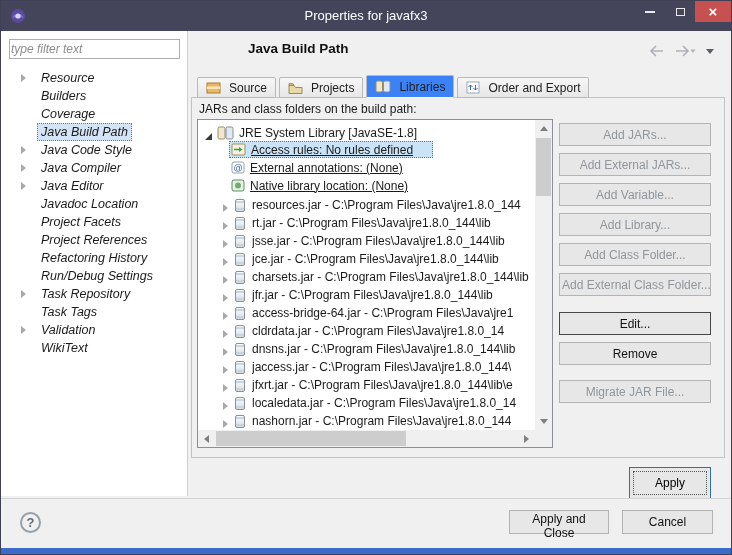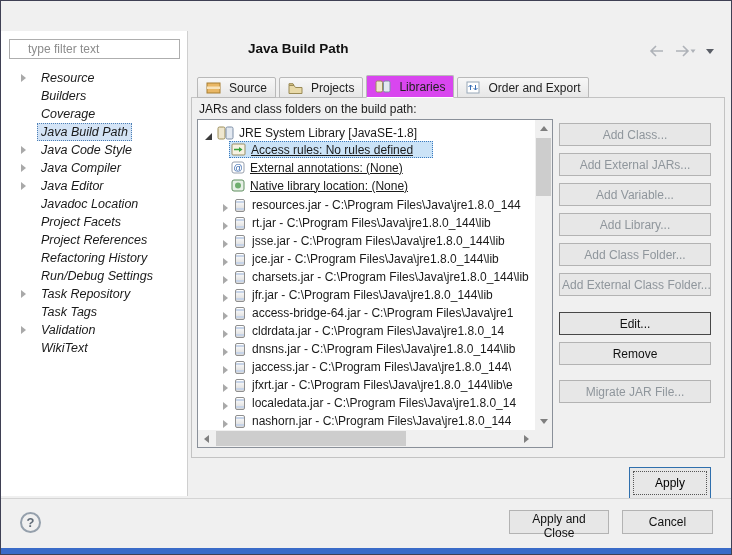--- a/index.html
+++ b/index.html
@@ -13,36 +13,36 @@
   .titlebar-title { position:absolute; left:0; right:0; top:0; height:30px; line-height:30px; text-align:center; color:#fff; font-size:13px; }
   .app-icon { position:absolute; left:9px; top:7px; width:16px; height:16px; }
   .caption-buttons { position:absolute; top:0; right:0; display:flex; height:21px; }
   .cap-btn { width:30px; height:21px; display:flex; align-items:center; justify-content:center; }
   .cap-close { width:36px; background:#c75050; }
   .glyph-min { width:10px; height:2px; background:#e9e9ec; }
   .glyph-max { width:9px; height:8px; border:1px solid #e9e9ec; }
   .glyph-close { color:#fff; font-size:15px; line-height:15px; font-weight:bold; }
   
   .sidebar { position:absolute; left:0; top:30px; width:187px; bottom:58px; background:#fff; border-right:1px solid #cfcfcf; }
-  .filter-input { position:absolute; left:8px; top:8px; width:171px; height:20px; border:1px solid #aeaeae; background:#fff; font-size:12px; padding:0 18px; font-family:"Liberation Sans", sans-serif; color:#333; }
+  .filter-input { position:absolute; left:8px; top:8px; width:171px; height:20px; border:1px solid #aeaeae; background:#fff; font-size:12px; padding:0 1px; font-family:"Liberation Sans", sans-serif; color:#333;font-style:italic; }
   .filter-input::placeholder { color:#8c8c8c; }
   .side-tree { position:absolute; left:8px; top:38px; right:2px; }
   .side-item { position:relative; height:18px; display:flex; align-items:center; padding-left:28px; font-size:12.5px; white-space:nowrap; cursor:default; }
   .side-item .tw { position:absolute; left:12px; top:5px; }
   .sl { padding:1px 3px; border:1px dotted transparent;font-style:italic; }
   .sl.selected { background:#d4e4f6; border:1px dotted #4d7fb5; }
   .tw-c { width:0; height:0; border-top:4px solid transparent; border-bottom:4px solid transparent; border-left:5px solid #a9a9a9; }
   .tw-e { width:0; height:0; border-left:7px solid transparent; border-bottom:7px solid #3c3c3c; }
   
   .main-title { position:absolute; left:247px; top:40px; font-size:13.5px; font-weight:bold; color:#111; }
   .nav-tools { position:absolute; top:44px; right:16px; display:flex; align-items:center; gap:9px; }
   
   .tabs { position:absolute; left:196px; top:74px; height:23px; display:flex; align-items:flex-end; z-index:3; }
   .tab { height:21px; border:1px solid #b9b9b9; background:linear-gradient(#f7f7f7,#e7e7e7); display:flex; align-items:center; gap:8px; padding:0 8px; margin-right:3px; border-radius:2px 2px 0 0; font-size:12px; color:#222; white-space:nowrap; cursor:default; }
-  .tab.sel { height:23px; background:#d946ef; border-bottom:1px solid #fff; }
+  .tab.sel { height:23px; background:#3b82f6; border-bottom:1px solid #fff; }
   .content-frame { position:absolute; left:190px; top:96px; width:534px; height:361px; border:1px solid #c3c3c3; background:#f0f0f0; }
   .list-label { position:absolute; left:198px; top:101px; font-size:12px; }
   
   .listbox { position:absolute; left:196px; top:118px; width:356px; height:329px; background:#fff; border:1px solid #8a9099; }
   .rows { position:absolute; left:1px; top:2px; right:17px; bottom:17px; overflow:hidden; }
   .row { display:flex; align-items:flex-end; height:18px; white-space:nowrap; font-size:12px; }
   .root-row .tw { margin:0 5px 0 6px; }
   .root-row svg { margin-right:5px; flex:none; }
   .child-row .hl { margin-left:30px; }
   .hl { display:inline-flex; align-items:center; padding:0 19px 0 1px; border:1px dotted transparent; height:17px;text-decoration:underline; }
@@ -81,20 +81,39 @@
   .btn-apply-close { left:508px; width:100px; }
   .btn-cancel { left:621px; width:91px; }
   .help-btn { position:absolute; left:19px; top:511px; width:21px; height:21px; border-radius:50%; border:2px solid #95a0ac; color:#5f6a76; font-weight:bold; font-size:13px; display:flex; align-items:center; justify-content:center; background:#fff0; }
   .taskbar-strip { position:absolute; left:0; right:0; bottom:0; height:6px; background:#3a6bc8; }
 </style>
 </head>
 <body>
 
 <div class="window">
 
+  <div class="titlebar">
+    <svg class="app-icon" viewBox="0 0 16 16" width="16" height="16">
+      <circle cx="8" cy="8" r="7" fill="#5b4a9e"></circle>
+      <path d="M2.4 9.5a6 6 0 0 1 11.2 0z" fill="#8273cf"></path>
+      <circle cx="8" cy="8" r="2.6" fill="#d9d3f2"></circle>
+    </svg>
+    <div class="titlebar-title">Properties for javafx3</div>
+    <div class="caption-buttons">
+      <div class="cap-btn">
+          <span class="glyph-min"></span>
+        </div>
+      <div class="cap-btn">
+          <span class="glyph-max"></span>
+        </div>
+      <div class="cap-btn cap-close">
+          <span class="glyph-close">×</span>
+        </div>
+    </div>
+  </div>
 
   <div class="sidebar">
     <input class="filter-input" placeholder="type filter text" style="">
     <div class="side-tree">
       <div class="side-item">
           <i class="tw tw-c"></i>
           <span class="sl">Resource</span>
         </div>
       <div class="side-item">
           <span class="sl">Builders</span>
@@ -317,21 +336,21 @@
         </div>
       <div class="hthumb"></div>
       <div class="arr right">
           <i class="tri-right"></i>
         </div>
     </div>
     <div class="sb-corner"></div>
   </div>
 
   <div class="actions">
-    <button class="abtn disabled">Add Class...</button>
+    <button class="abtn disabled">Add JARs...</button>
     <button class="abtn disabled">Add External JARs...</button>
     <button class="abtn disabled">Add Variable...</button>
     <button class="abtn disabled">Add Library...</button>
     <button class="abtn disabled">Add Class Folder...</button>
     <button class="abtn disabled">Add External Class Folder...</button>
     <div class="gapA"></div>
     <button class="abtn strong">Edit...</button>
     <button class="abtn">Remove</button>
     <div class="gapB"></div>
     <button class="abtn disabled">Migrate JAR File...</button>

